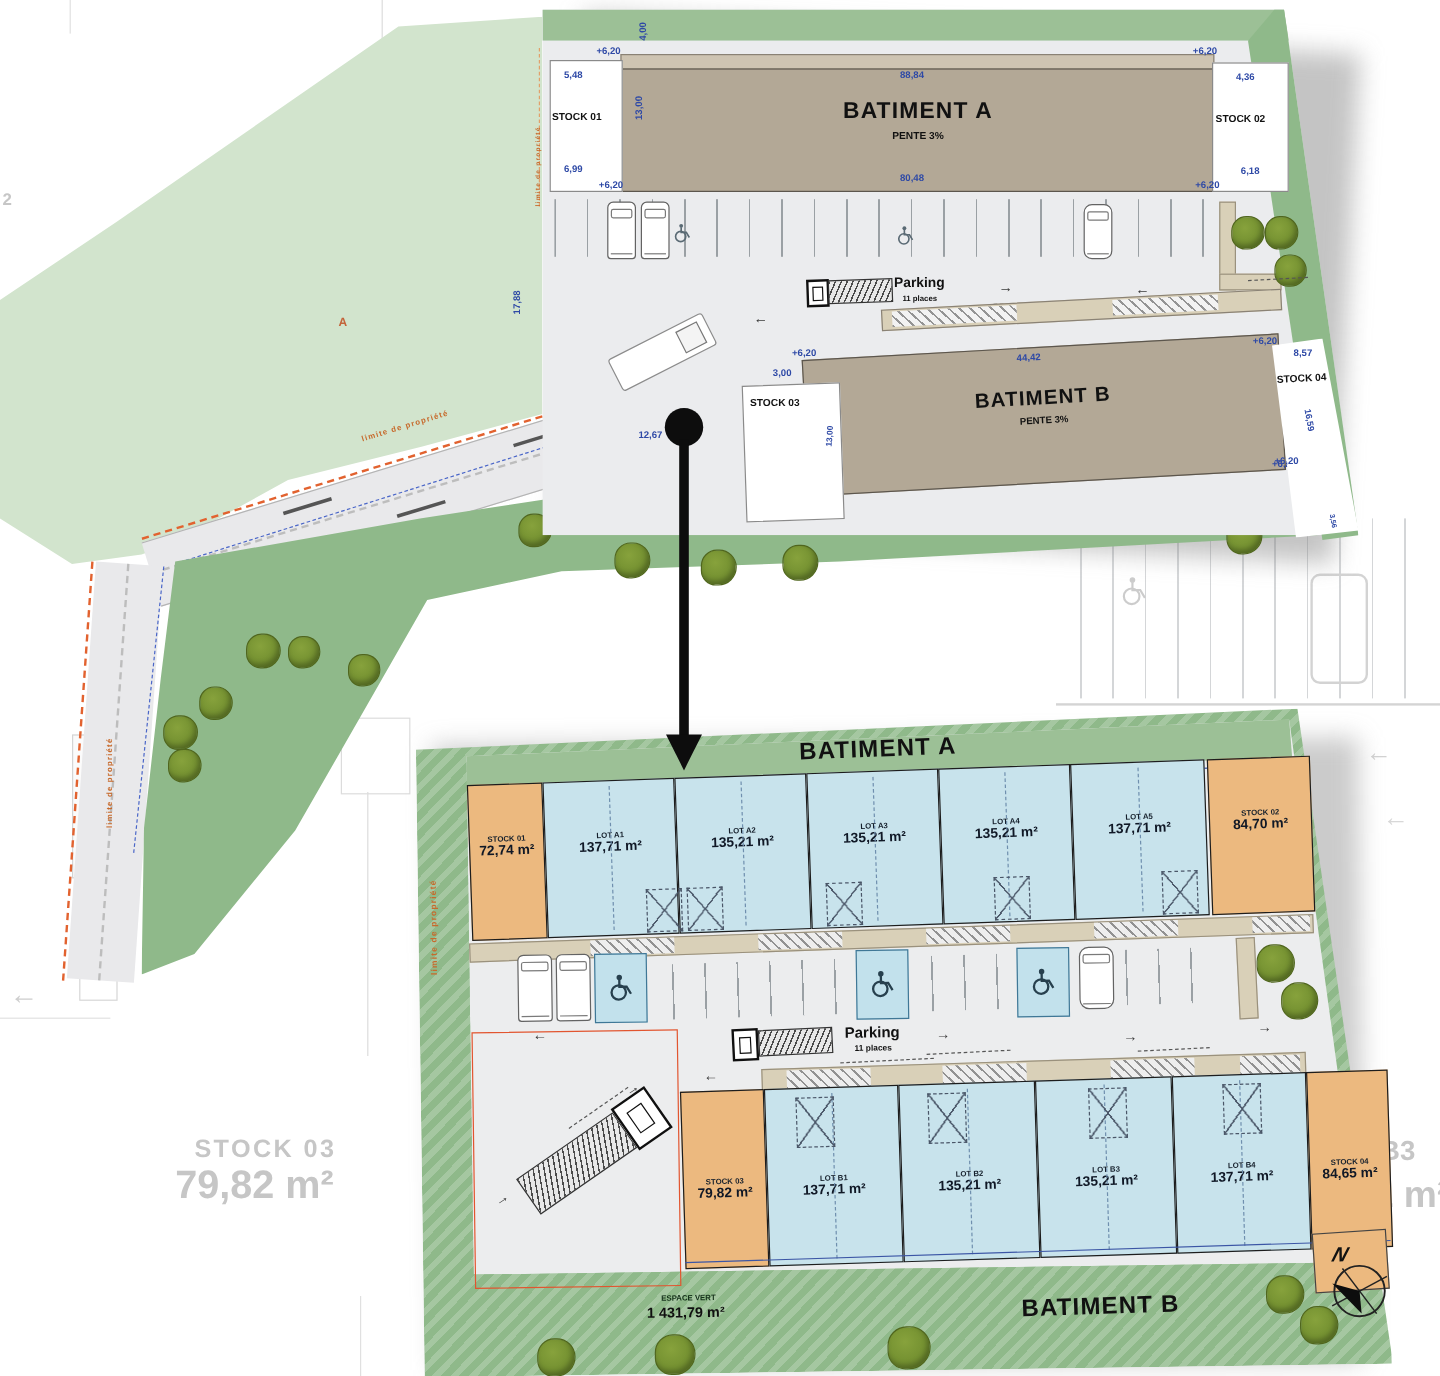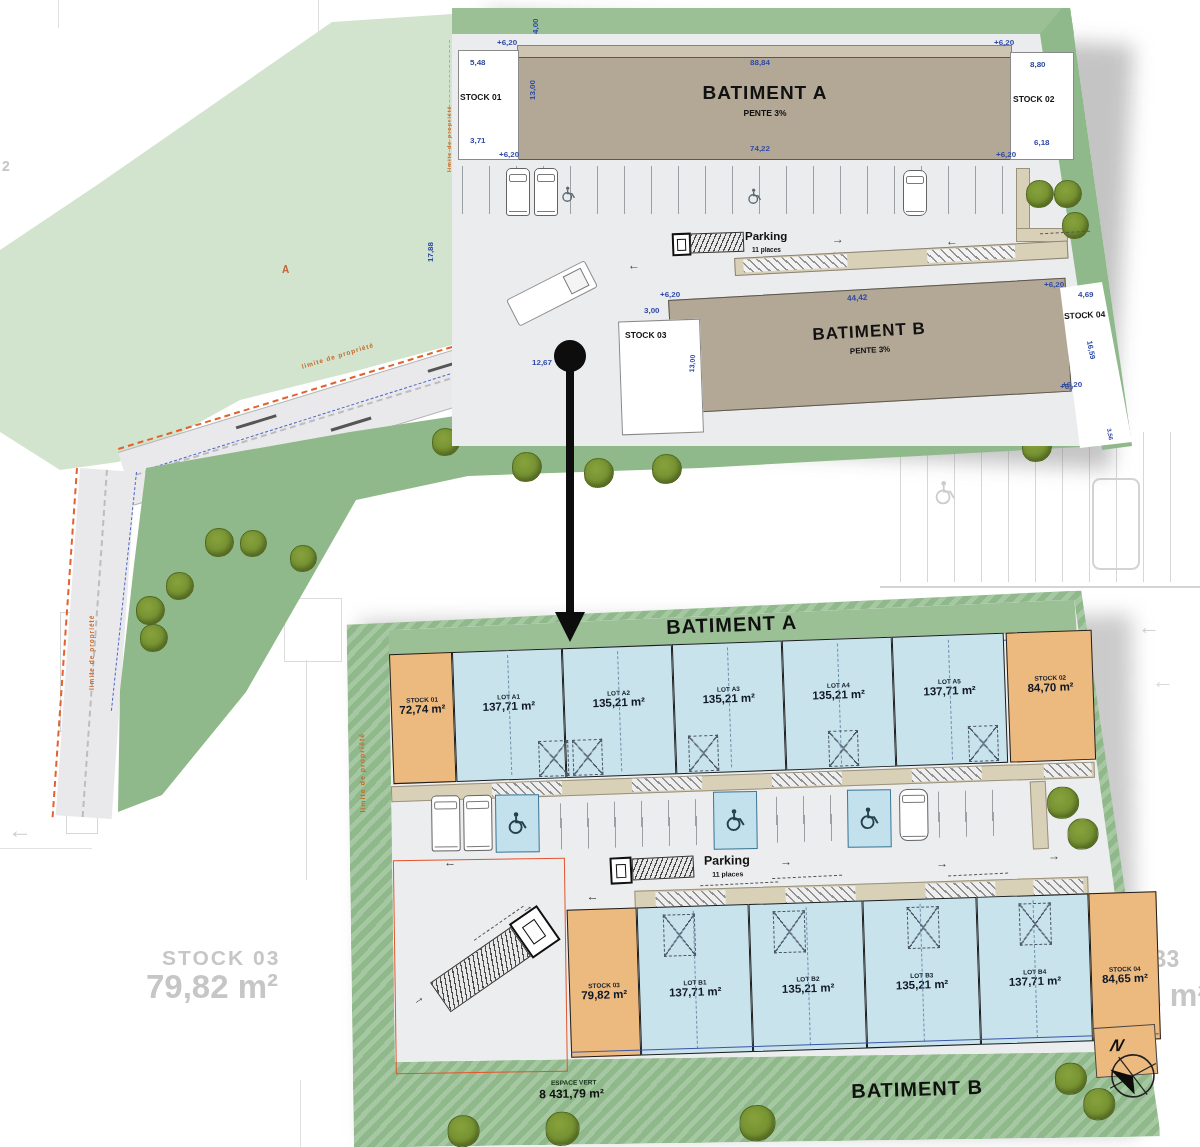--- a/index.html
+++ b/index.html
@@ -132,33 +132,33 @@
   <div class="abs" style="left:1016px;top:228px;width:50px;height:12px;background:#d9d0b8;border:.5px solid #9a917d;"></div>
   <div class="tree" style="left:1026px;top:180px;width:26px;height:26px;"></div>
   <div class="tree" style="left:1054px;top:180px;width:26px;height:26px;"></div>
   <div class="tree" style="left:1062px;top:212px;width:25px;height:25px;"></div>
 
   <div class="abs" style="left:517px;top:45px;width:493px;height:12px;background:#cec4b2;border:.5px solid #8a8275;"></div>
   <div class="abs" style="left:517px;top:57px;width:493px;height:101px;background:#b3a896;border:1.5px solid #5c564d;"></div>
   <div class="lbl" style="left:620px;top:82px;width:290px;text-align:center;font-size:19px;letter-spacing:1px;">BATIMENT A</div>
   <div class="lbl" style="left:620px;top:108px;width:290px;text-align:center;font-size:8.5px;">PENTE 3%</div>
   <div class="d" style="left:750px;top:58px;">88,84</div>
-  <div class="d" style="left:750px;top:144px;">74,22</div>
+  <div class="d" style="left:750px;top:144px;">80,48</div>
 
   <div class="abs" style="left:458px;top:50px;width:59px;height:108px;background:#fff;border:1px solid #8a8a8a;"></div>
   <div class="d" style="left:470px;top:58px;">5,48</div>
   <div class="lbl" style="left:460px;top:92px;font-size:8.5px;">STOCK 01</div>
-  <div class="d" style="left:470px;top:136px;">3,71</div>
+  <div class="d" style="left:470px;top:136px;">6,99</div>
   <div class="d" style="left:497px;top:38px;">+6,20</div>
   <div class="d" style="left:499px;top:150px;">+6,20</div>
   <div class="d" style="left:528px;top:100px;transform:rotate(-90deg);transform-origin:left top;">13,00</div>
   <div class="d" style="left:531px;top:34px;transform:rotate(-90deg);transform-origin:left top;">4,00</div>
 
   <div class="abs" style="left:1010px;top:52px;width:62px;height:106px;background:#fff;border:1px solid #8a8a8a;"></div>
-  <div class="d" style="left:1030px;top:60px;">8,80</div>
+  <div class="d" style="left:1030px;top:60px;">4,36</div>
   <div class="lbl" style="left:1013px;top:94px;font-size:8.5px;">STOCK 02</div>
   <div class="d" style="left:1034px;top:138px;">6,18</div>
   <div class="d" style="left:994px;top:38px;">+6,20</div>
   <div class="d" style="left:996px;top:150px;">+6,20</div>
 
   <div class="abs stall" style="left:462px;top:166px;width:545px;height:48px;"></div>
   <div class="van" style="left:506px;top:168px;width:22px;height:46px;"></div>
   <div class="van" style="left:534px;top:168px;width:22px;height:46px;"></div>
   <div class="abs" style="left:560px;top:186px;">
     <svg width="17" height="17" viewBox="0 0 20 20">
@@ -204,21 +204,21 @@
   <div class="d" style="left:1060px;top:382px;">+6,20</div>
   <div class="d" style="left:664px;top:406px;">+6,20</div>
 
   <div class="abs" style="left:620px;top:320px;width:80px;height:112px;background:#fff;border:1px solid #8a8a8a;transform:rotate(-2deg);"></div>
   <div class="d" style="left:644px;top:306px;">3,00</div>
   <div class="lbl" style="left:625px;top:330px;font-size:8.5px;">STOCK 03</div>
   <div class="d" style="left:688px;top:372px;transform:rotate(-86deg);transform-origin:left top;font-size:7px;">13,00</div>
 
   <div class="abs" style="left:0;top:0;width:1200px;height:1147px;background:#fff;
     clip-path:polygon(1060px 288px,1102px 282px,1132px 442px,1080px 448px);"></div>
-  <div class="d" style="left:1078px;top:290px;">4,69</div>
+  <div class="d" style="left:1078px;top:290px;">8,57</div>
   <div class="lbl" style="left:1064px;top:310px;font-size:8.5px;transform:rotate(-3deg);">STOCK 04</div>
   <div class="d" style="left:1094px;top:340px;transform:rotate(80deg);transform-origin:left top;font-size:7.5px;">16,59</div>
   <div class="d" style="left:1062px;top:380px;">+6,20</div>
   <div class="d" style="left:1112px;top:428px;transform:rotate(80deg);transform-origin:left top;font-size:6px;">3,56</div>
 
   <div class="d" style="left:426px;top:262px;transform:rotate(-90deg);transform-origin:left top;">17,88</div>
   <div class="d" style="left:532px;top:358px;">12,67</div>
 
   <div class="abs" style="left:506px;top:300px;width:86px;height:28px;transform:rotate(-27deg);transform-origin:left top;background:#fff;border:1.5px solid #8c8c8c;border-radius:3px;">
     <div class="abs" style="right:6px;top:4px;width:18px;height:18px;border:1.5px solid #777;background:#f4f4f4;"></div>
@@ -376,21 +376,21 @@
       <div class="xbox" style="left:340px;top:8px;width:30px;height:40px;"></div>
       <div class="xbox" style="left:452px;top:8px;width:30px;height:40px;"></div>
       <div class="abs" style="left:0;top:142px;width:588px;border-top:1px solid #3b55a5;"></div>
     </div>
 
     <div class="abs" style="left:684px;top:196px;width:14px;height:66px;background:#d9d0b8;border:.5px solid #9a917d;transform:rotate(-2deg);"></div>
     <div class="tree" style="left:700px;top:202px;width:30px;height:30px;"></div>
     <div class="tree" style="left:720px;top:234px;width:29px;height:29px;"></div>
 
     <div class="lbl" style="left:200px;top:487px;font-size:6.5px;color:#15311a;">ESPACE VERT</div>
-    <div class="lbl" style="left:188px;top:495px;font-size:12px;color:#101010;">8 431,79 m²</div>
+    <div class="lbl" style="left:188px;top:495px;font-size:12px;color:#101010;">1 431,79 m²</div>
     <div class="lbl" style="left:426px;top:491px;width:280px;text-align:center;font-size:20px;letter-spacing:1px;transform:rotate(-1deg);">BATIMENT B</div>
     <div class="tree" style="left:96px;top:522px;width:30px;height:30px;"></div>
     <div class="tree" style="left:194px;top:520px;width:32px;height:32px;"></div>
     <div class="tree" style="left:388px;top:516px;width:34px;height:34px;"></div>
     <div class="tree" style="left:704px;top:478px;width:30px;height:30px;"></div>
     <div class="tree" style="left:732px;top:504px;width:30px;height:30px;"></div>
     <div class="abs" style="left:744px;top:442px;width:60px;height:48px;background:#ecb97f;border:1px solid #444;transform:rotate(-3deg);"></div>
 
     <div class="abs" style="left:754px;top:452px;">
       <span class="lbl" style="left:6px;top:0;font-size:17px;transform:skewX(-18deg);font-style:italic;">N</span>

